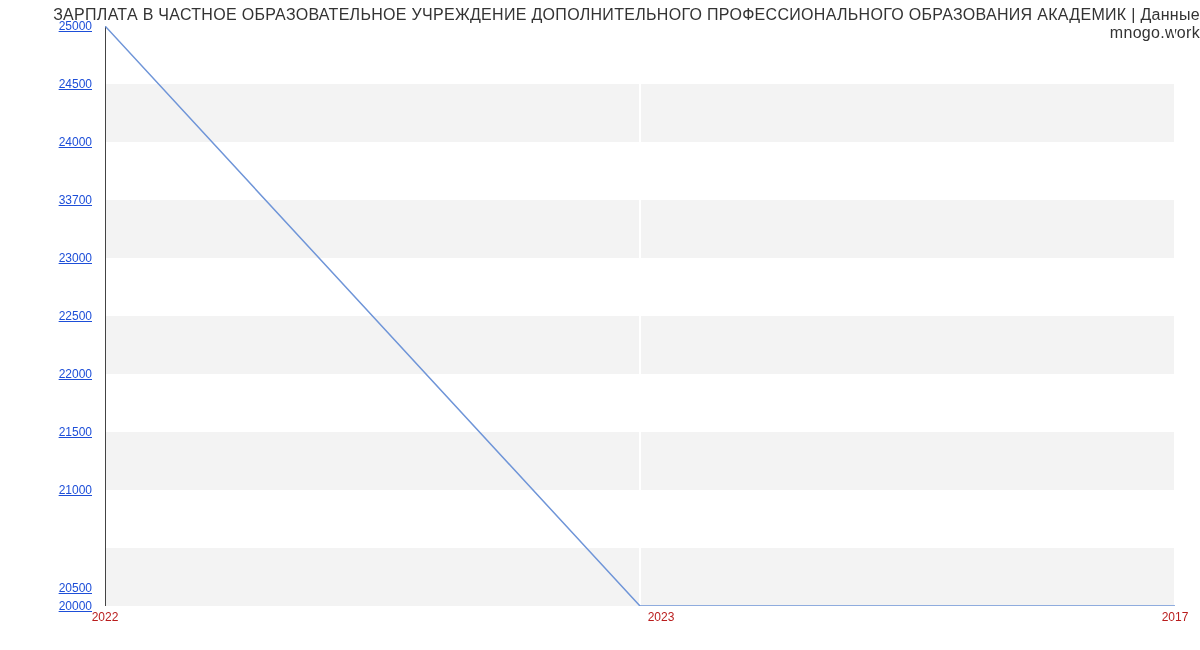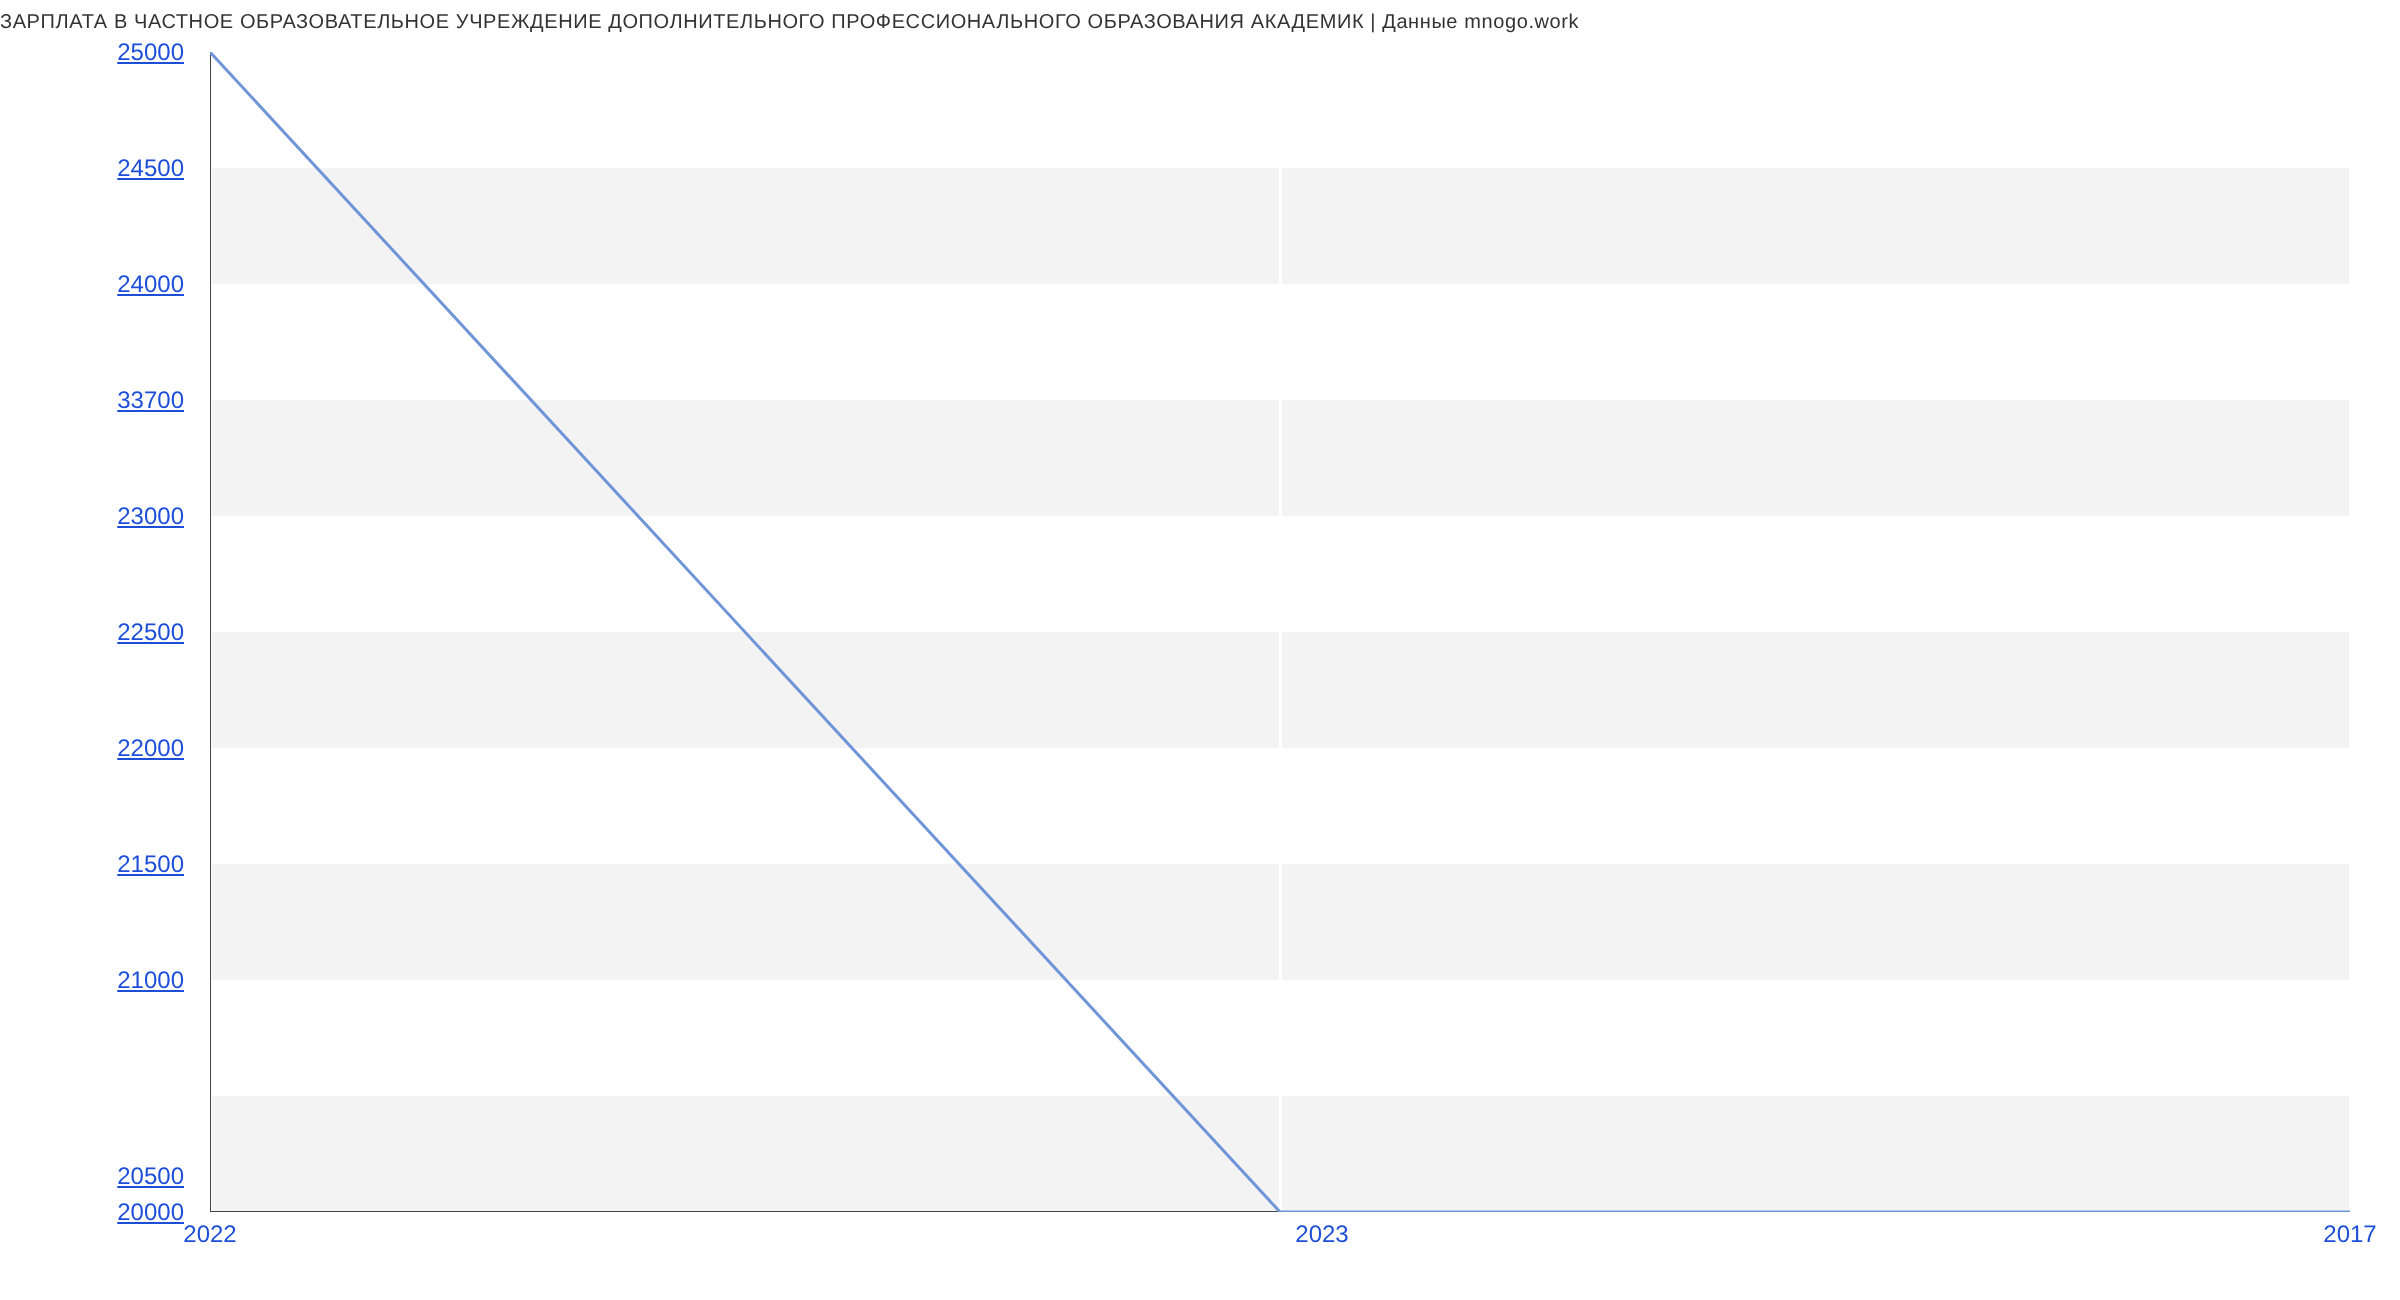--- a/index.html
+++ b/index.html
@@ -14,22 +14,22 @@
   .chart-wrap {
     position: relative;
     width: 1200px;
     height: 650px;
   }
   .chart-title {
     position: absolute;
     top: 6px;
     left: 0;
     width: 1200px;
-    text-align: left;
-    font-size: 10px;
+    text-align: right;
+    font-size: 16px;
     letter-spacing: 0.3px;
     color: #333;
   }
   .plot-area {
     position: absolute;
     left: 105px;
     top: 26px;
     width: 1070px;
     height: 580px;
   }
@@ -74,21 +74,21 @@
     position: absolute;
     left: 105px;
     top: 610px;
     width: 1070px;
     height: 30px;
   }
   .x-tick-label {
     position: absolute;
     top: 0;
     font-size: 12px;
-    color: #1d4ed8;
+    color: #b91c1c;
     transform: translateX(-50%);
     white-space: nowrap;
   }
 </style>
 </head>
 <body>
 
 <div class="chart-wrap">
 
   <div class="chart-title">ЗАРПЛАТА В ЧАСТНОЕ ОБРАЗОВАТЕЛЬНОЕ УЧРЕЖДЕНИЕ ДОПОЛНИТЕЛЬНОГО ПРОФЕССИОНАЛЬНОГО ОБРАЗОВАНИЯ АКАДЕМИК | Данные mnogo.work</div>

